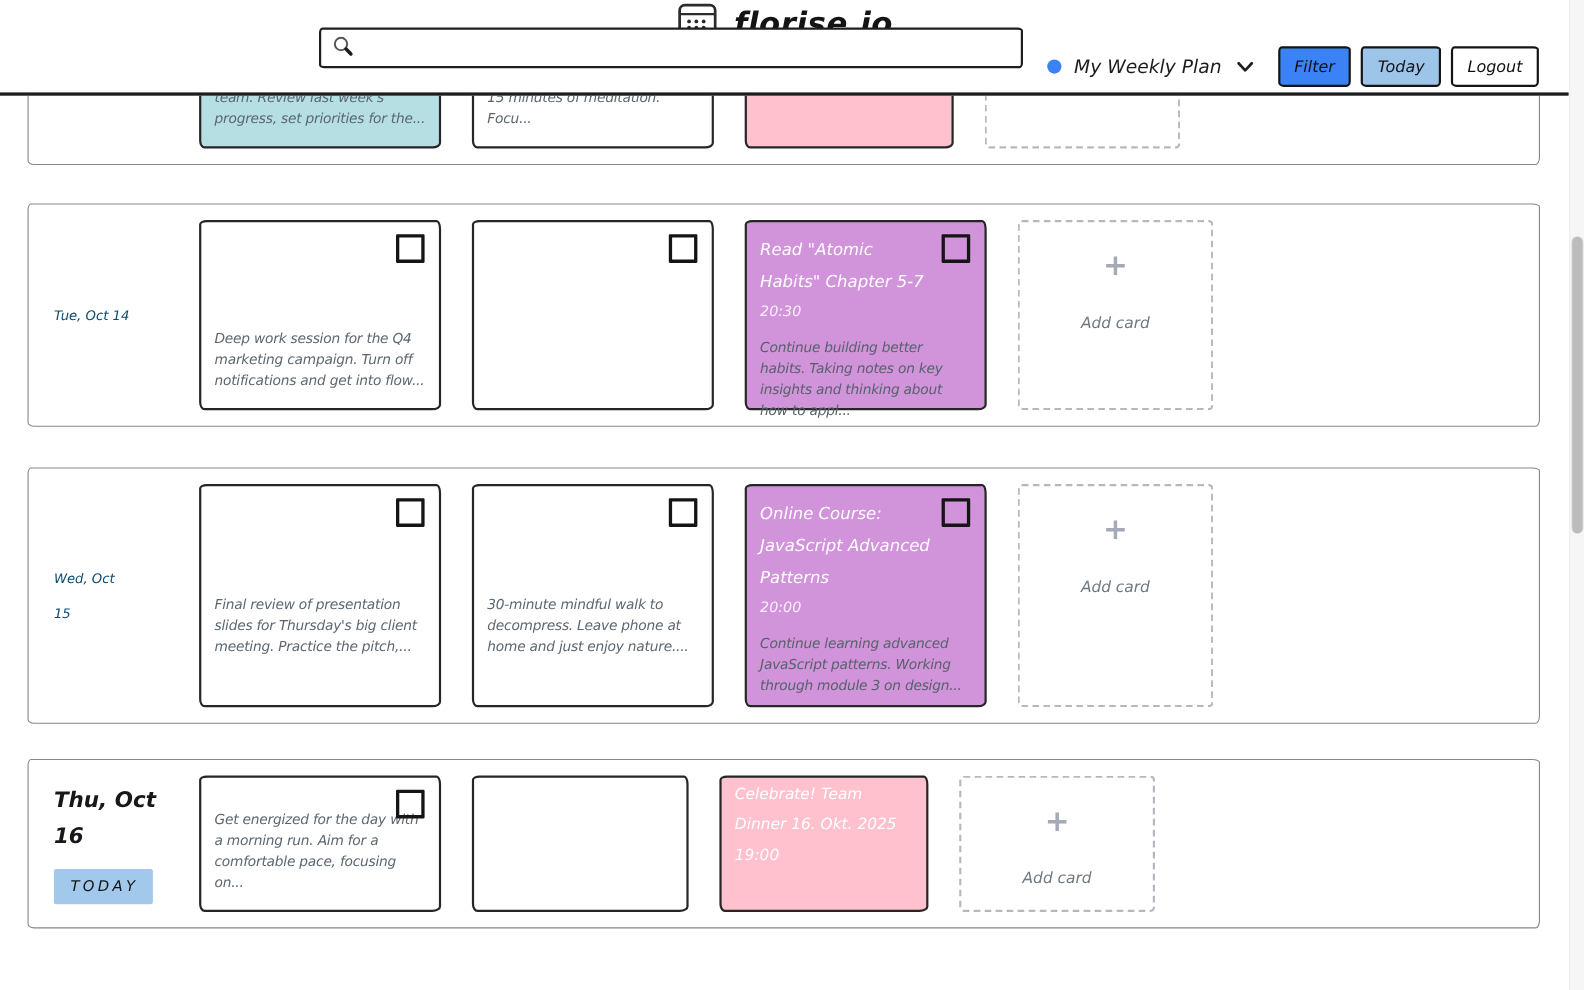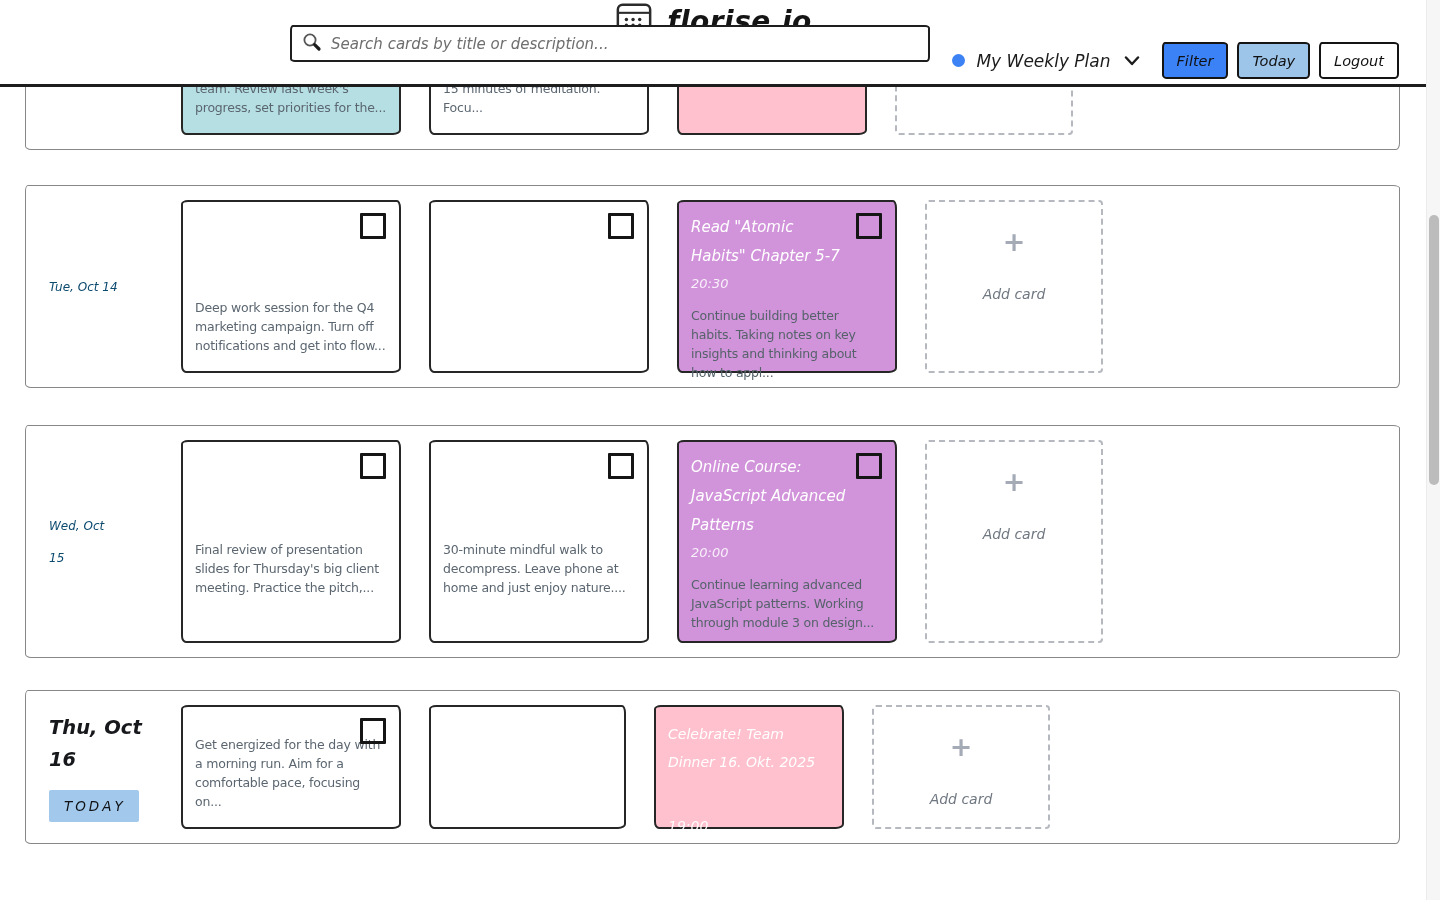--- a/index.html
+++ b/index.html
@@ -49,30 +49,30 @@
     font-size: 13.5px; font-style: italic; letter-spacing: 3px; padding: 8px 13px 8px 15px;
     border-radius: 2px; }
   .cards { flex: 1; display: flex; gap: 28px; padding: 14px 0; align-items: stretch; }
 
   
   .card { position: relative; width: 220px; flex: none; background: #fff;
     border: 2.2px solid #262626; border-radius: 7px 4px 8px 5px / 4px 8px 5px 7px;
     display: flex; flex-direction: column; justify-content: flex-end; padding: 12px 12px 16px 12px; }
   .card--teal   { background: #b5dfe3; }
   .card--purple { background: #d193da; justify-content: flex-start; padding-top: 11px; }
-  .card--pink   { background: #ffc1cd; justify-content: flex-start; padding-top: 13px; gap: 36px; }
+  .card--pink   { background: #ffc1cd; justify-content: flex-start; padding-top: 1px; }
   .w197 { width: 197px; } .w190 { width: 190px; } .w180 { width: 180px; }
   .checkbox { position: absolute; top: 11px; right: 13px; width: 26px; height: 26px;
     border: 3px solid #151515; border-radius: 1px; background: transparent; cursor: pointer; }
   .card-title { color: #ffffff; font-size: 15px; font-style: italic; line-height: 29px;
     padding-right: 34px; }
   .card--pink .card-title { font-size: 14px; line-height: 28px; padding-right: 4px; }
   .card-time { color: rgba(255,255,255,.85); font-size: 13px; font-style: italic; line-height: 26px; }
   .card--pink .card-time { font-size: 14px; line-height: 28px; color: rgba(255,255,255,.95); }
-  .card-desc { color: #5b6670; font-size: 12.5px; line-height: 19px;
+  .card-desc { color: #5b6670; font-size: 12.5px; font-style: italic; line-height: 19px;
     letter-spacing: -.2px; }
   .card--purple .card-desc { margin-top: 9px; color: #55626a; }
 
   
   .add-card { width: 178px; flex: none; border: 2px dashed #b5b9bf;
     border-radius: 4px; display: flex; flex-direction: column; align-items: center;
     cursor: pointer; background: #fff; }
   .plus-icon { margin-top: 26px; font-size: 27px; line-height: 27px; color: #a4abb6;
     font-weight: 700; }
   .add-label { margin-top: 31px; font-size: 14px; font-style: italic; color: #6f7781; }
@@ -108,21 +108,20 @@
     <span class="logo-title">florise.io</span>
   </div>
 
   <div class="search-wrap">
     <span>
       <svg width="20" height="20" viewBox="0 0 20 20">
         <circle cx="8" cy="8" r="5.6" fill="none" stroke="#555" stroke-width="1.8"></circle>
         <line x1="12.6" y1="12.6" x2="17" y2="17" stroke="#1d1d1d" stroke-width="3.2" stroke-linecap="round"></line>
       </svg>
     </span>
-    <input class="search-input" type="text" value="" placeholder="Search cards by title or description..." style="">
   </div>
 
   <div class="header-right">
     <div class="board-selector">
       <span class="board-dot"></span>
       <span class="board-name">My Weekly Plan</span>
       <span class="chev">
         <svg width="16" height="10" viewBox="0 0 16 10">
           <polyline points="2,1.5 8,8 14,1.5" fill="none" stroke="#1d1d1d" stroke-width="2.4" stroke-linecap="round" stroke-linejoin="round"></polyline>
         </svg>

